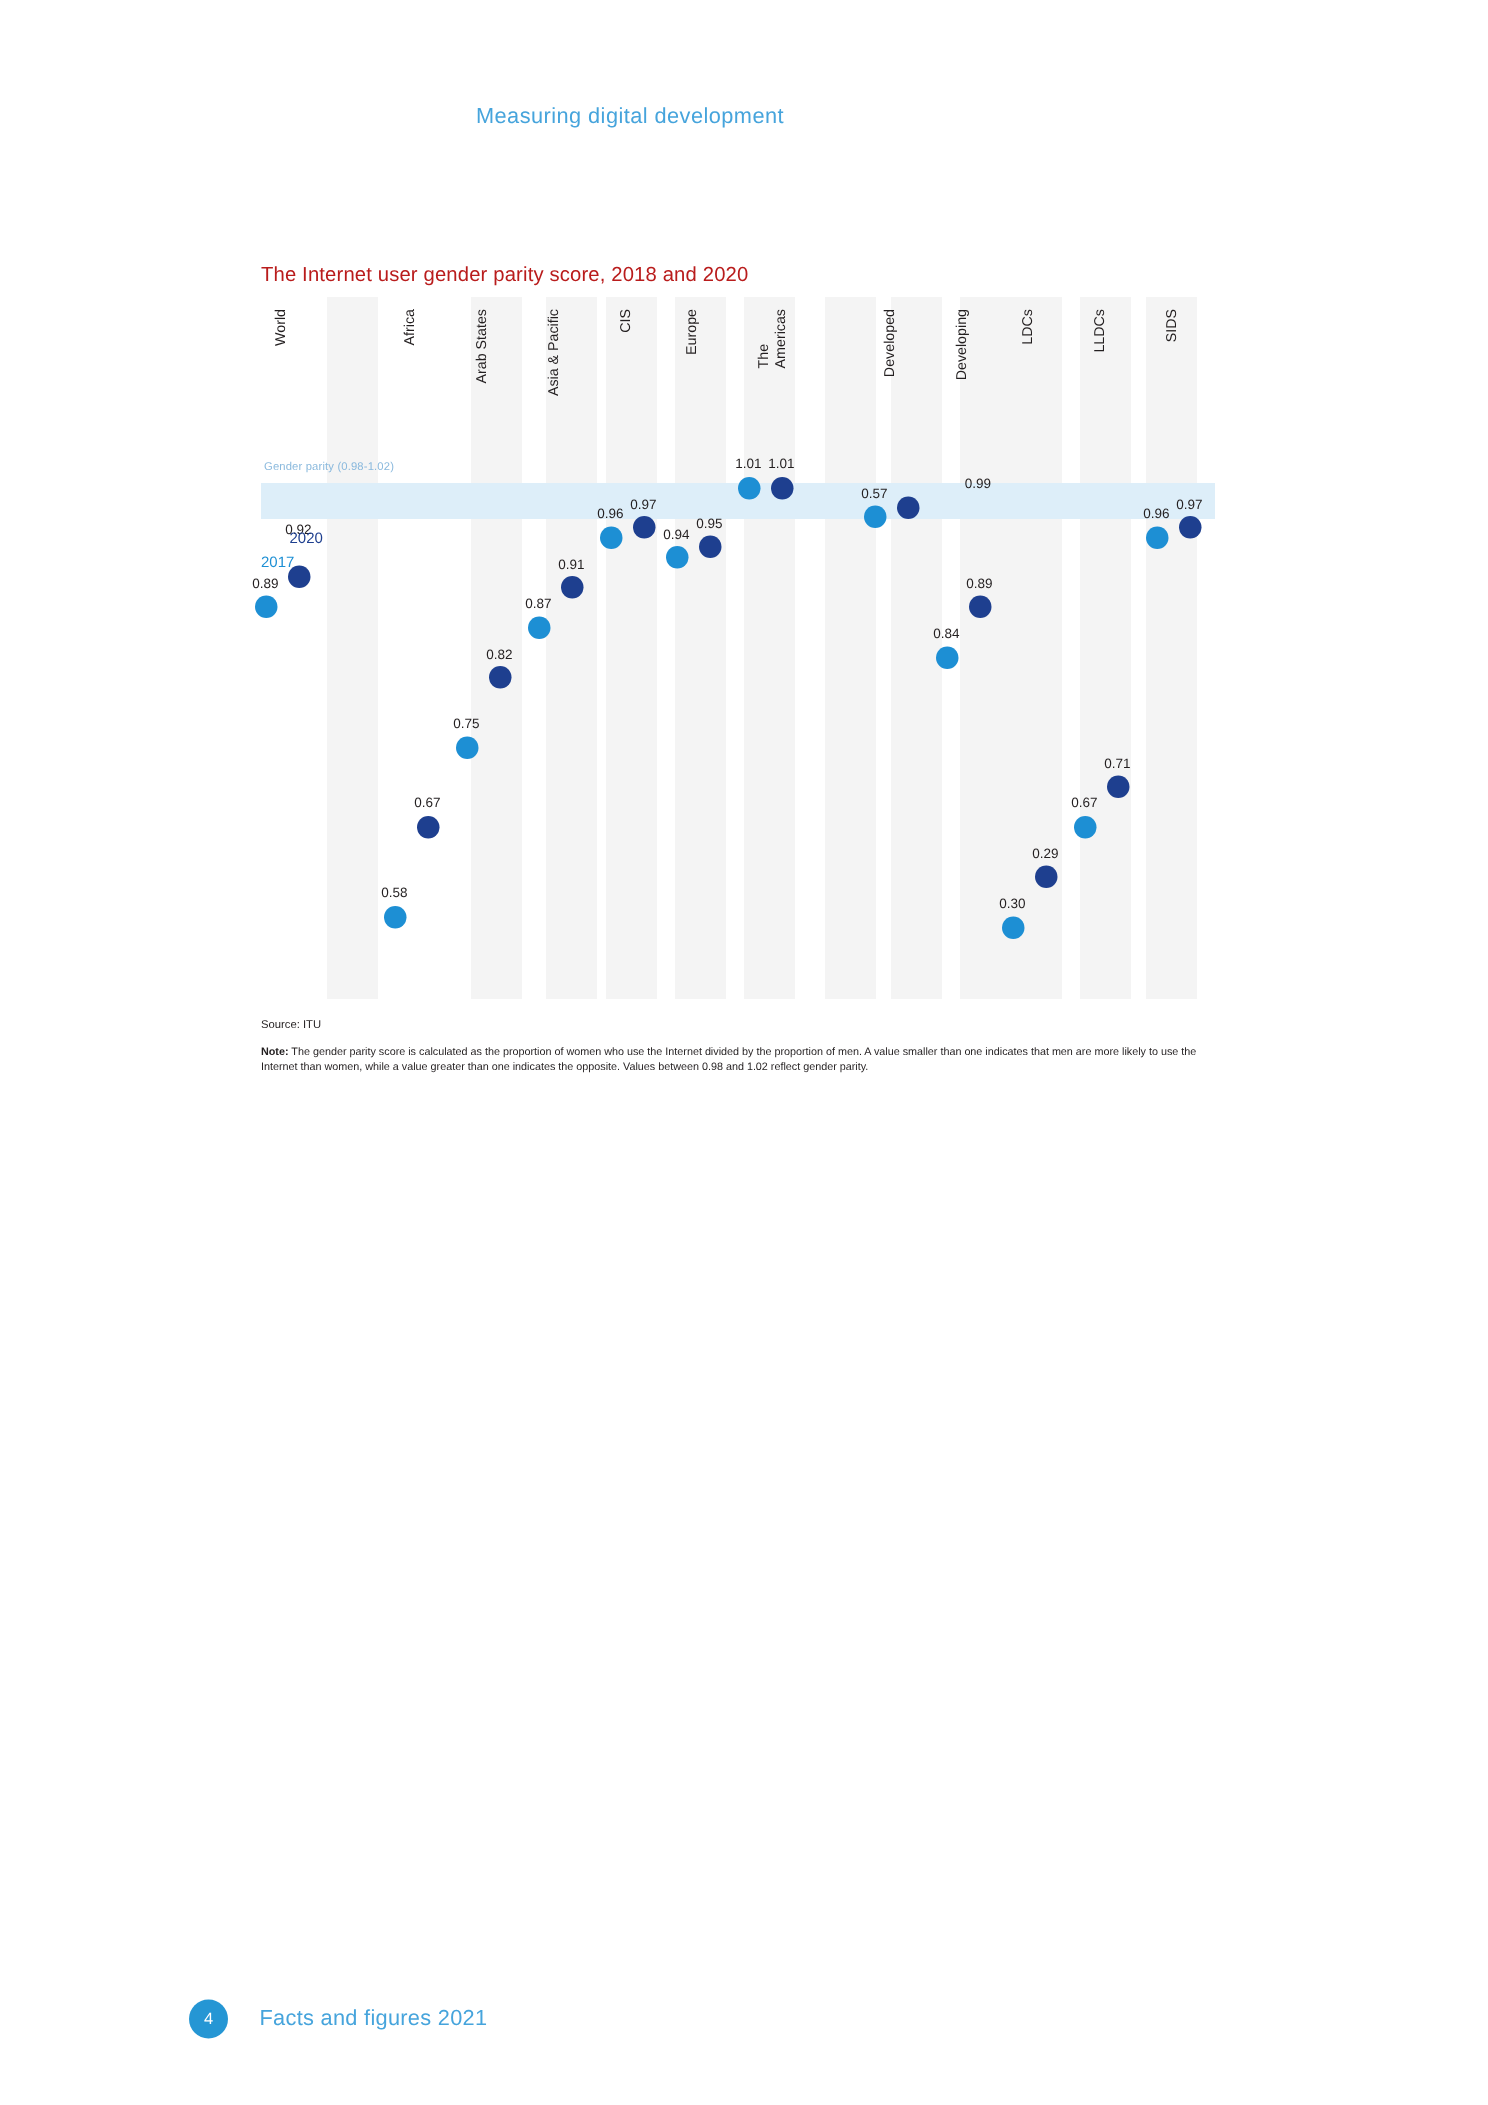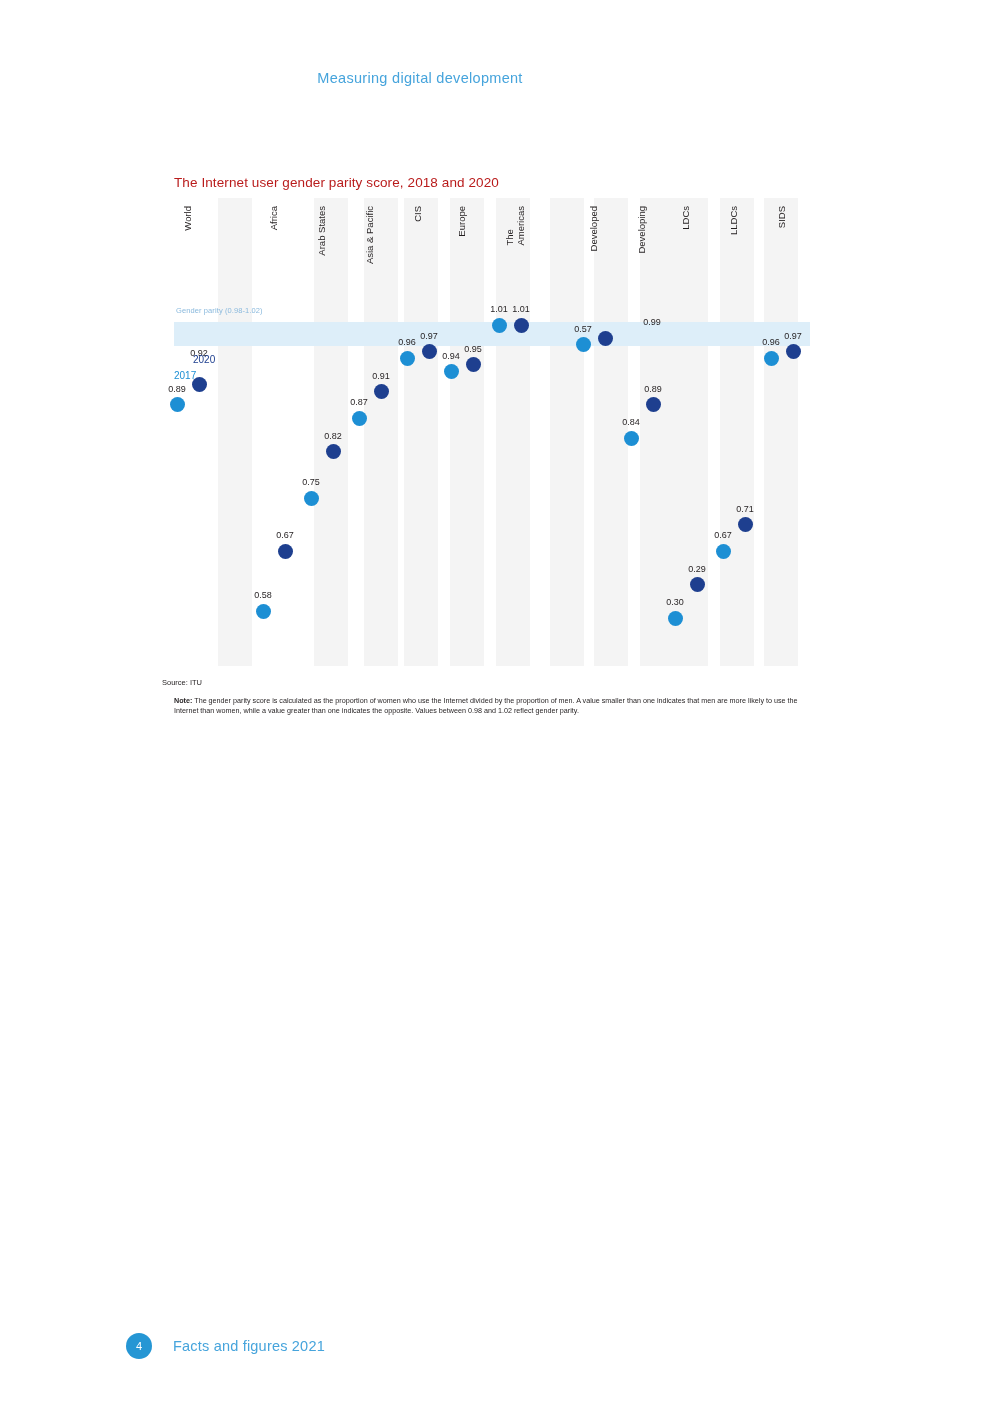--- a/index.html
+++ b/index.html
@@ -78,21 +78,21 @@
   .series-key {
     position: absolute;
     font-size: 10px;
     font-weight: normal;
     white-space: nowrap;
   }
   .key2018 { color: #1d8fd4; left: 0px; top: 172px; }
   .key2020 { color: #1e3f8f; left: 19px; top: 156px; }
   .source {
     position: absolute;
-    left: 162px; top: 678px;
+    left: 174px; top: 678px;
     font-size: 7.5px;
     color: #231f20;
   }
   .note {
     position: absolute;
     left: 174px; top: 696px;
     width: 636px;
     font-size: 7.2px;
     line-height: 10px;
     color: #231f20;

